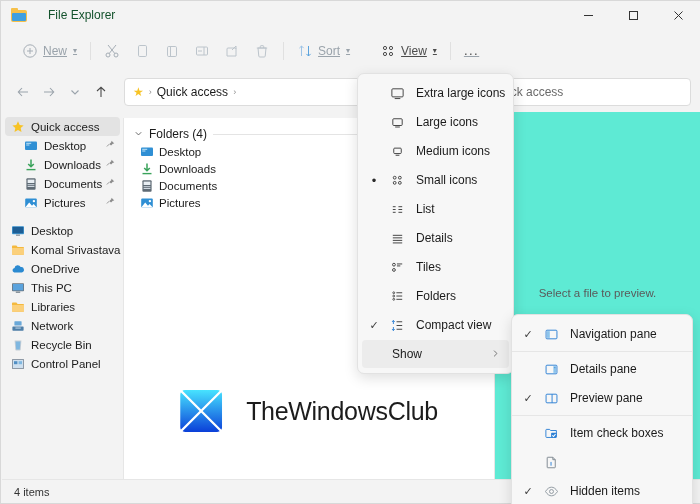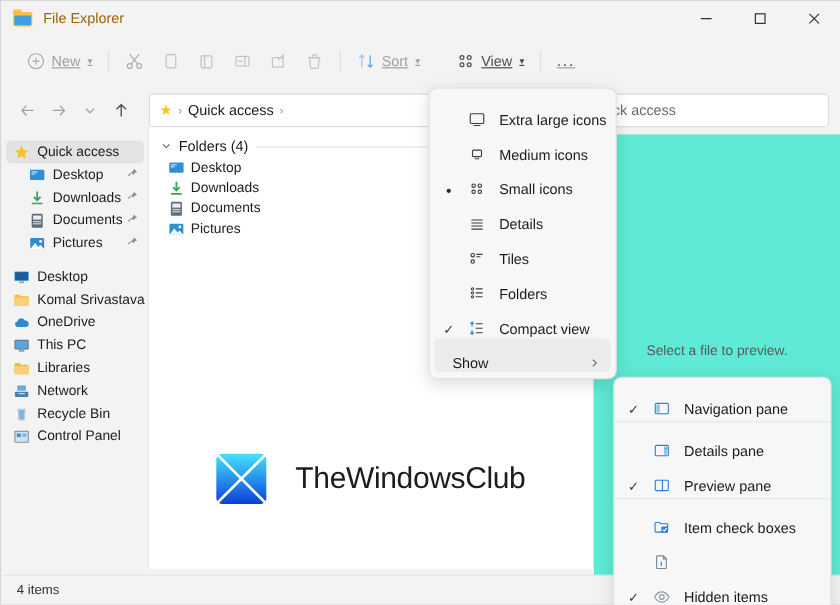--- a/index.html
+++ b/index.html
@@ -28,21 +28,21 @@
     background: #f6c049; border-radius: 1px 2px 2px 2px;
   }
   .folder-glyph:before {
     content: ""; position: absolute; left: 0; top: -2px; width: 7px; height: 3px;
     background: #f6c049; border-radius: 1px 1px 0 0;
   }
   .folder-glyph:after {
     content: ""; position: absolute; left: 1px; top: 3px; width: 14px; height: 8px;
     background: #3f9fe0; border-radius: 1px;
   }
-  .tb-title { margin-left: 9px; font-size: 12px; color: #a16207; }
+  .tb-title { margin-left: 21px; font-size: 12px; color: #14532d; }
 
   .wincontrols { position: absolute; right: 0; top: 0; height: 28px; display: flex; }
   .wc { width: 45px; height: 28px; display: flex; align-items: center; justify-content: center;
         color: #333; font-size: 12px; }
   .wc svg { display: block; }
 
   
   .cmdbar {
     position: absolute; top: 28px; left: 0; width: 700px; height: 43px;
     background: #f3f3f3; display: flex; align-items: center;
@@ -92,21 +92,21 @@
     height: 19px; display: flex; align-items: center; gap: 6px;
     padding-left: 9px; font-size: 11.5px; color: #1b1b1b; position: relative;
   }
   .navitem.sel { background: #e3e3e3; border-radius: 4px; margin: 0 3px 0 3px; padding-left: 6px; }
   .navitem.child { padding-left: 22px; }
   .navitem .pin { position: absolute; right: 8px; color: #8c8c8c; font-size: 9px; }
   .navgap { height: 9px; }
   .smallicon { width: 14px; height: 14px; flex: 0 0 14px; display: block; }
 
   .contentpane {
-    position: absolute; top: 105px; left: 122px; width: 372px; height: 368px;
+    position: absolute; top: 117px; left: 122px; width: 372px; height: 368px;
     background: #fff; border-left: 1px solid #e6e6e6; border-right: 1px solid #e6e6e6;
   }
   .grouphdr { display: flex; align-items: center; gap: 6px; padding: 9px 12px 2px 10px; }
   .grouphdr .gchev { font-size: 9px; color: #5a5a5a; }
   .grouphdr .gtitle { font-size: 12px; color: #1b1b1b; white-space: nowrap; }
   .grouphdr .gline { flex: 1; height: 1px; background: #e4e4e4; }
   .fileitem { height: 17px; display: flex; align-items: center; gap: 5px; padding-left: 16px;
               font-size: 11.5px; color: #1b1b1b; }
 
   .watermark {
@@ -140,31 +140,31 @@
   
   .menu {
     position: absolute; background: #f7f7f7;
     border: 1px solid #e2e2e2; border-radius: 7px;
     box-shadow: 0 4px 14px rgba(0,0,0,0.13);
     padding: 4px 0;
   }
   #view-menu { left: 356px; top: 72px; width: 157px; }
   #show-menu { left: 510px; top: 313px; width: 182px; }
   .mi {
-    height: 28px; display: flex; align-items: flex-end;
+    height: 28px; display: flex; align-items: center;
     font-size: 12px; color: #1b1b1b; position: relative;
     margin: 1px 4px; border-radius: 4px; padding-left: 0;
   }
   .mi.hl { background: #ececec; }
   .mi .check { width: 24px; text-align: center; font-size: 11px; color: #3c3c3c; }
   .mi .bullet { width: 24px; text-align: center; font-size: 13px; color: #2a2a2a; line-height: 1; }
   .mi .mi-icon { width: 22px; display: flex; align-items: center; justify-content: center; }
   .mi .mlabel { margin-left: 8px; white-space: nowrap; }
   .mi .submenu-arrow { position: absolute; right: 9px; font-size: 10px; color: #6a6a6a; }
-  .mi.noicon .mlabel { margin-left: 15px; }
+  .mi.noicon .mlabel { margin-left: 30px; }
   .mdiv { height: 1px; background: #e6e6e6; margin: 3px 0; }
 </style>
 </head>
 <body>
 
 <div id="app">
 
   <div class="titlebar">
     <div class="tb-icon">
       <div class="folder-glyph"></div>
@@ -519,37 +519,61 @@
             <rect x="2" y="3" width="12" height="8.6" rx="1" fill="none" stroke="#3c3c3c" stroke-width="1"></rect>
             <line x1="5" y1="13.4" x2="11" y2="13.4" stroke="#3c3c3c" stroke-width="1"></line>
           </svg>
       </span>
       <span class="mlabel">Extra large icons</span>
     </div>
     <div class="mi">
       <span class="check"></span>
       <span class="mi-icon">
         <svg width="15" height="15" viewBox="0 0 16 16">
+            <rect x="3" y="4" width="10" height="7.2" rx="1" fill="none" stroke="#3c3c3c" stroke-width="1"></rect>
+            <line x1="5.5" y1="12.8" x2="10.5" y2="12.8" stroke="#3c3c3c" stroke-width="1"></line>
+          </svg>
+      </span>
+      <span class="mlabel">Large icons</span>
+    </div>
+    <div class="mi">
+      <span class="check"></span>
+      <span class="mi-icon">
+        <svg width="15" height="15" viewBox="0 0 16 16">
             <rect x="4" y="4.4" width="8" height="5.8" rx="1" fill="none" stroke="#3c3c3c" stroke-width="1"></rect>
             <line x1="6" y1="12" x2="10" y2="12" stroke="#3c3c3c" stroke-width="1"></line>
           </svg>
       </span>
       <span class="mlabel">Medium icons</span>
     </div>
     <div class="mi">
       <span class="bullet">•</span>
       <span class="mi-icon">
         <svg width="15" height="15" viewBox="0 0 16 16">
             <circle cx="5" cy="5" r="1.5" fill="none" stroke="#3c3c3c" stroke-width="1"></circle>
             <circle cx="10.5" cy="5" r="1.5" fill="none" stroke="#3c3c3c" stroke-width="1"></circle>
             <circle cx="5" cy="10.5" r="1.5" fill="none" stroke="#3c3c3c" stroke-width="1"></circle>
             <circle cx="10.5" cy="10.5" r="1.5" fill="none" stroke="#3c3c3c" stroke-width="1"></circle>
           </svg>
       </span>
       <span class="mlabel">Small icons</span>
+    </div>
+    <div class="mi">
+      <span class="check"></span>
+      <span class="mi-icon">
+        <svg width="15" height="15" viewBox="0 0 16 16">
+            <line x1="3" y1="5" x2="6" y2="5" stroke="#3c3c3c" stroke-width="1"></line>
+            <line x1="3" y1="8" x2="6" y2="8" stroke="#3c3c3c" stroke-width="1"></line>
+            <line x1="3" y1="11" x2="6" y2="11" stroke="#3c3c3c" stroke-width="1"></line>
+            <line x1="9" y1="5" x2="13" y2="5" stroke="#3c3c3c" stroke-width="1"></line>
+            <line x1="9" y1="8" x2="13" y2="8" stroke="#3c3c3c" stroke-width="1"></line>
+            <line x1="9" y1="11" x2="13" y2="11" stroke="#3c3c3c" stroke-width="1"></line>
+          </svg>
+      </span>
+      <span class="mlabel">List</span>
     </div>
     <div class="mi">
       <span class="check"></span>
       <span class="mi-icon">
         <svg width="15" height="15" viewBox="0 0 16 16">
             <line x1="3" y1="4.6" x2="13" y2="4.6" stroke="#3c3c3c" stroke-width="1"></line>
             <line x1="3" y1="7.3" x2="13" y2="7.3" stroke="#3c3c3c" stroke-width="1"></line>
             <line x1="3" y1="10" x2="13" y2="10" stroke="#3c3c3c" stroke-width="1"></line>
             <line x1="3" y1="12.7" x2="13" y2="12.7" stroke="#3c3c3c" stroke-width="1"></line>
           </svg>

